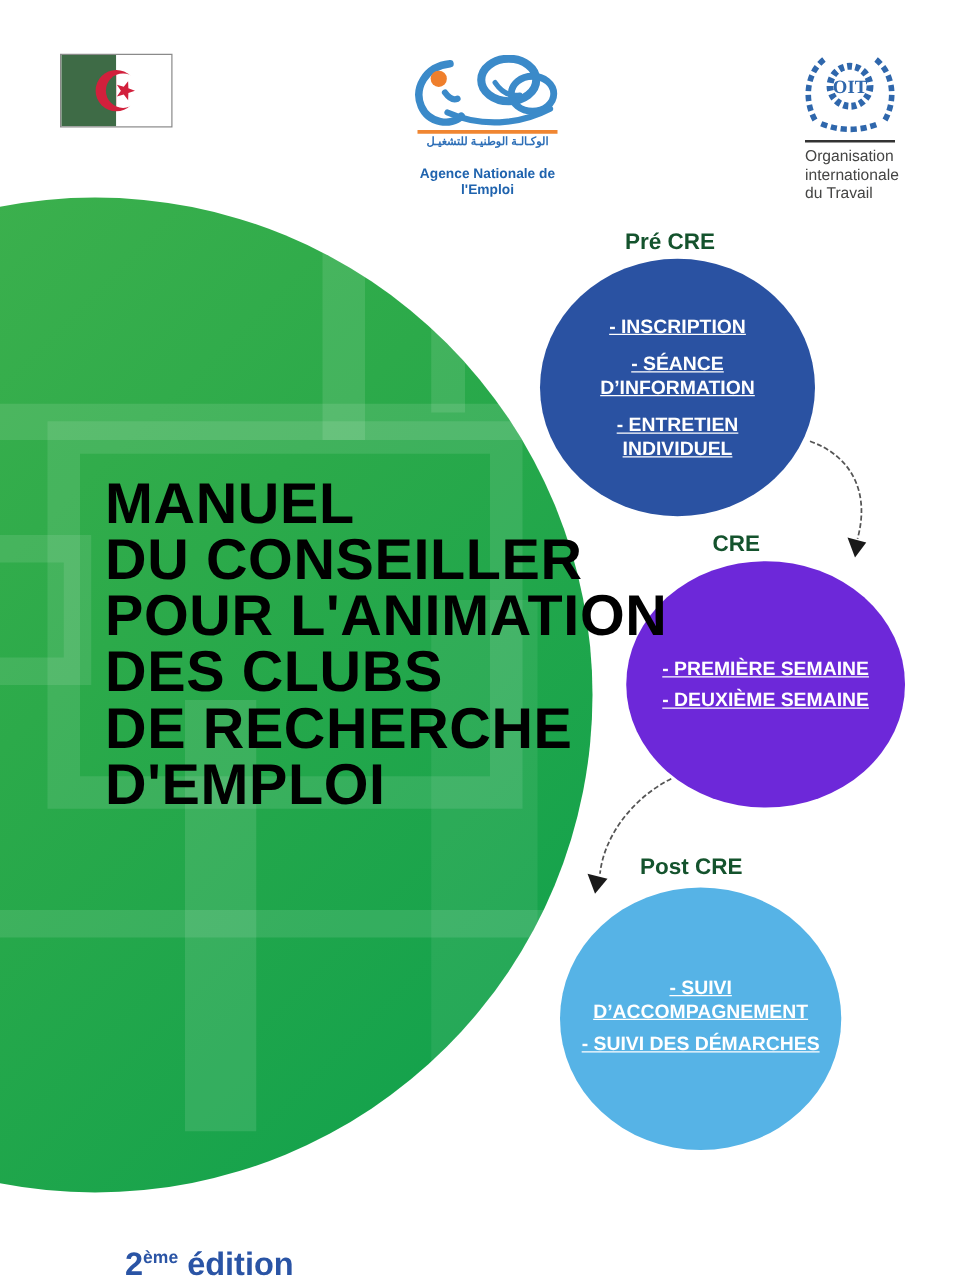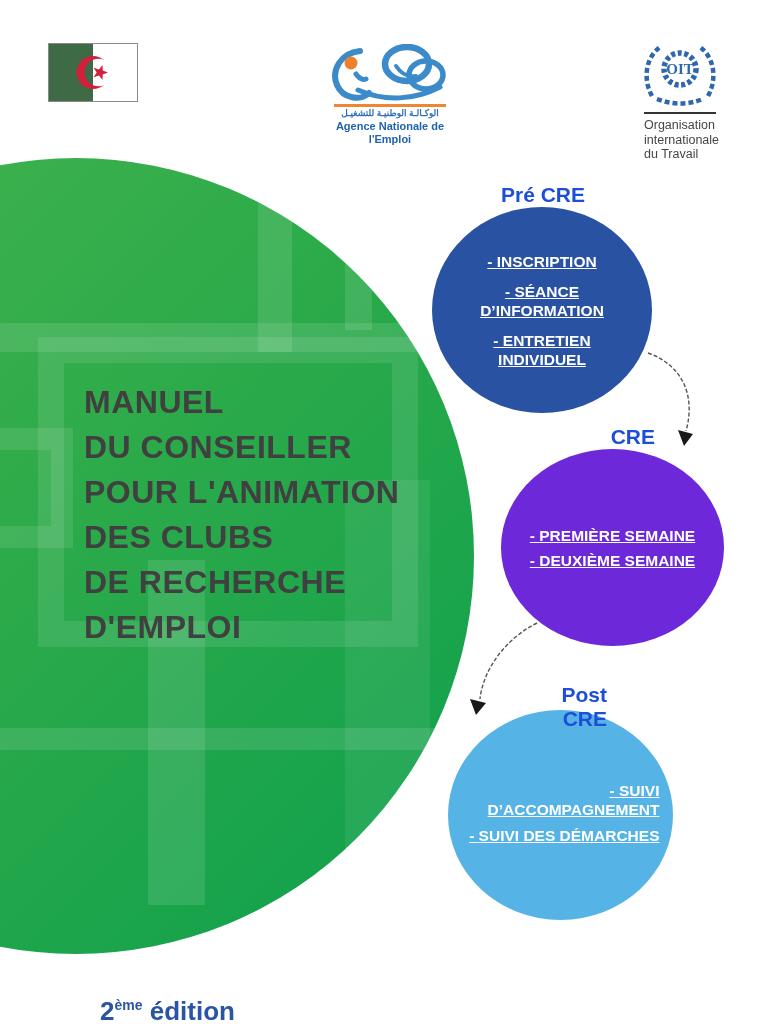--- a/index.html
+++ b/index.html
@@ -6,56 +6,56 @@
   body{
     width:768px;height:1024px;position:relative;overflow:hidden;
     background:#ffffff;font-family:"Liberation Sans", sans-serif;
   }
   
   .flag-wrap{position:absolute;left:48px;top:43px;width:90px;height:59px;border:1px solid #8a8a8a;box-sizing:border-box;}
   .anem{position:absolute;left:325px;top:44px;width:130px;text-align:center;}
   .anem svg{display:block;margin:0 auto;}
   .anem-line{width:112px;height:3px;background:#f08632;margin:2px auto 1px auto;}
   .anem-ar{color:#2e6fb7;font-size:9px;font-weight:bold;line-height:11px;direction:rtl;}
-  .anem-fr{color:#1f63ae;font-size:11px;font-weight:bold;line-height:13px;margin-top:1px;}
+  .anem-fr{color:#1f63ae;font-size:11px;font-weight:bold;line-height:13px;margin-top:14px;}
   .oit{position:absolute;left:641px;top:42px;width:100px;}
   .oit svg{display:block;}
   .oit-line{width:72px;height:2px;background:#333;margin:4px 0 4px 3px;}
   .oit-text{color:#454544;font-size:12.5px;line-height:14.5px;margin-left:3px;}
   
   .green-circle{
     position:absolute;left:-322px;top:158px;width:796px;height:796px;border-radius:50%;
     overflow:hidden;
     background:linear-gradient(135deg,#46b44f 0%,#2caa4a 48%,#0da04d 100%);
   }
   .gc-band{position:absolute;background:rgba(255,255,255,0.11);}
   .gc-frame{position:absolute;border:26px solid rgba(255,255,255,0.10);box-sizing:border-box;}
   .cover-title{
-    position:absolute;left:84px;top:380px;z-index:3;color:#404040;
-    font-size:32px;font-weight:bold;line-height:45px;letter-spacing:0.5px;white-space:nowrap;
+    position:absolute;left:84px;top:380px;z-index:3;color:#000000;
+    font-size:46px;font-weight:bold;line-height:45px;letter-spacing:0.5px;white-space:nowrap;
   }
   
-  .stage-label{position:absolute;z-index:4;font-size:21px;font-weight:bold;color:#1d4ed8;text-align:right;}
+  .stage-label{position:absolute;z-index:4;font-size:18px;font-weight:bold;color:#14532d;text-align:left;}
   .stage-circle{
     position:absolute;z-index:2;border-radius:50%;display:flex;align-items:center;justify-content:center;
     color:#ffffff;font-weight:bold;text-align:center;
   }
   .stage-circle .items{font-size:15.5px;line-height:19px;text-decoration:underline;}
   .stage-circle .item{margin:0 auto;}
   .c1{left:432px;top:207px;width:220px;height:206px;background:#2a52a2;}
   .c1 .items{width:168px;}
   .c1 .item{margin-bottom:11px;}
   .c1 .item:last-child{margin-bottom:0;}
   .c2{left:501px;top:449px;width:223px;height:197px;background:#6d28d9;}
   .c2 .items{width:200px;}
   .c2 .item{margin-bottom:6px;}
   .c2 .item:last-child{margin-bottom:0;}
   .c3{left:448px;top:710px;width:225px;height:210px;background:#56b3e6;}
   .c3 .items{width:198px;}
-  .c3 .item{margin-bottom:7px;text-align:right;}
+  .c3 .item{margin-bottom:7px;}
   .c3 .item:last-child{margin-bottom:4px;}
   .arrow-svg{position:absolute;z-index:3;}
   
   .edition{position:absolute;left:100px;top:996px;color:#2a54a5;font-weight:bold;font-size:26px;}
   .edition sup{font-size:14px;vertical-align:super;}
 </style>
 </head>
 <body>
 
 <div class="flag-wrap">

